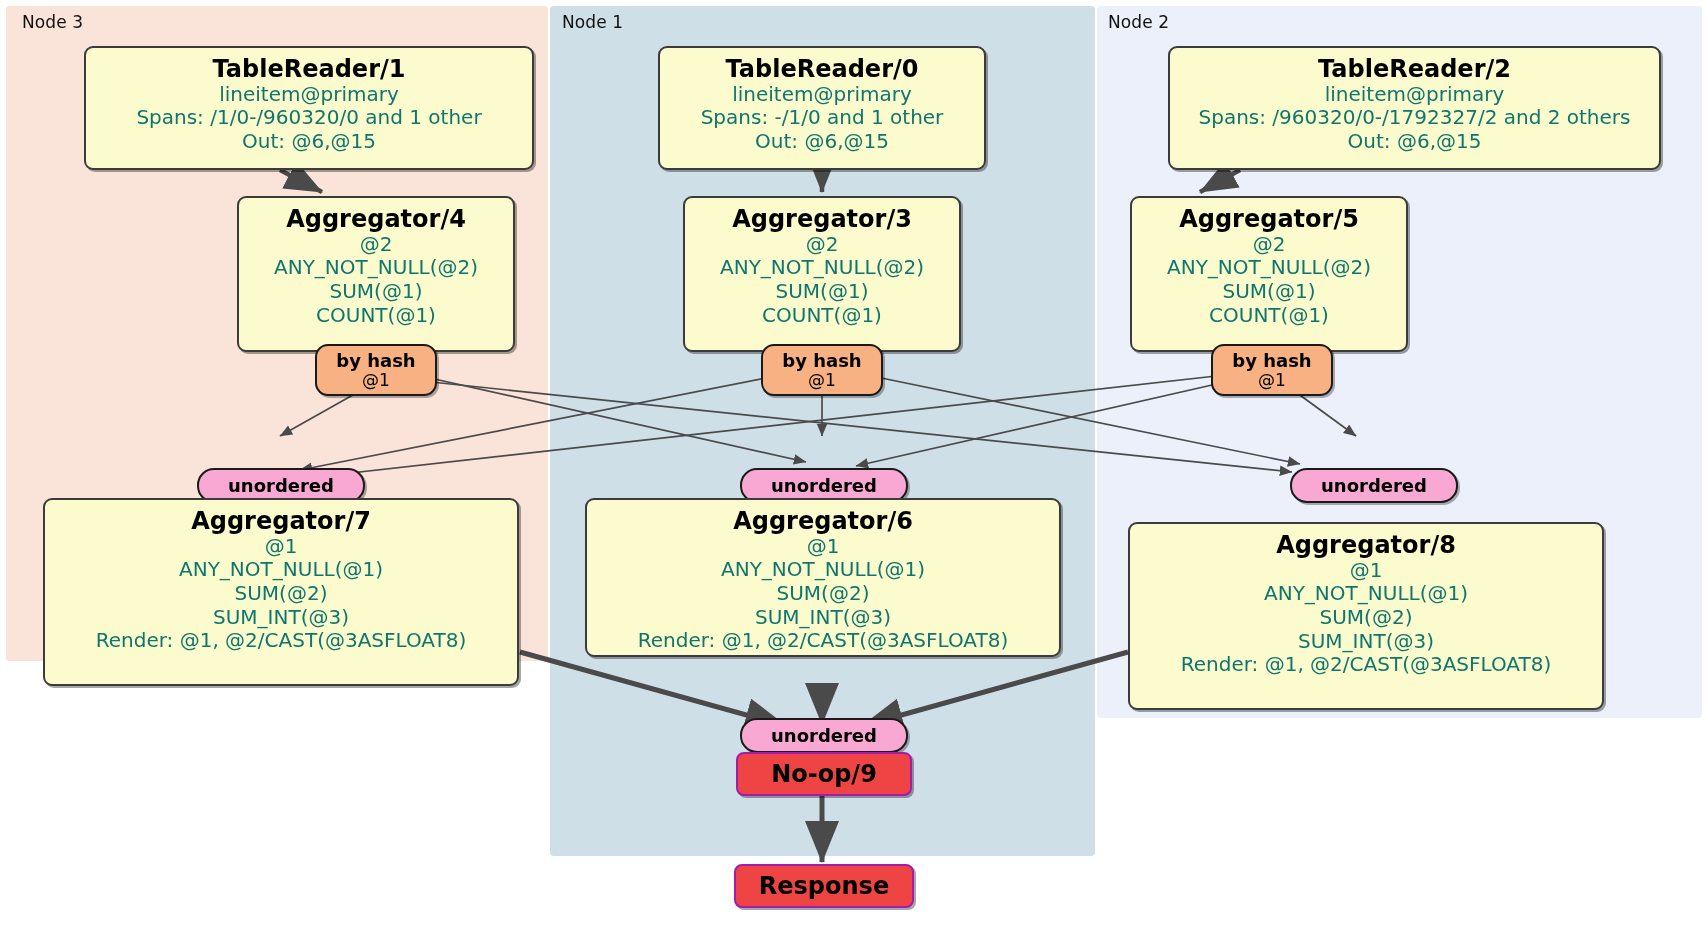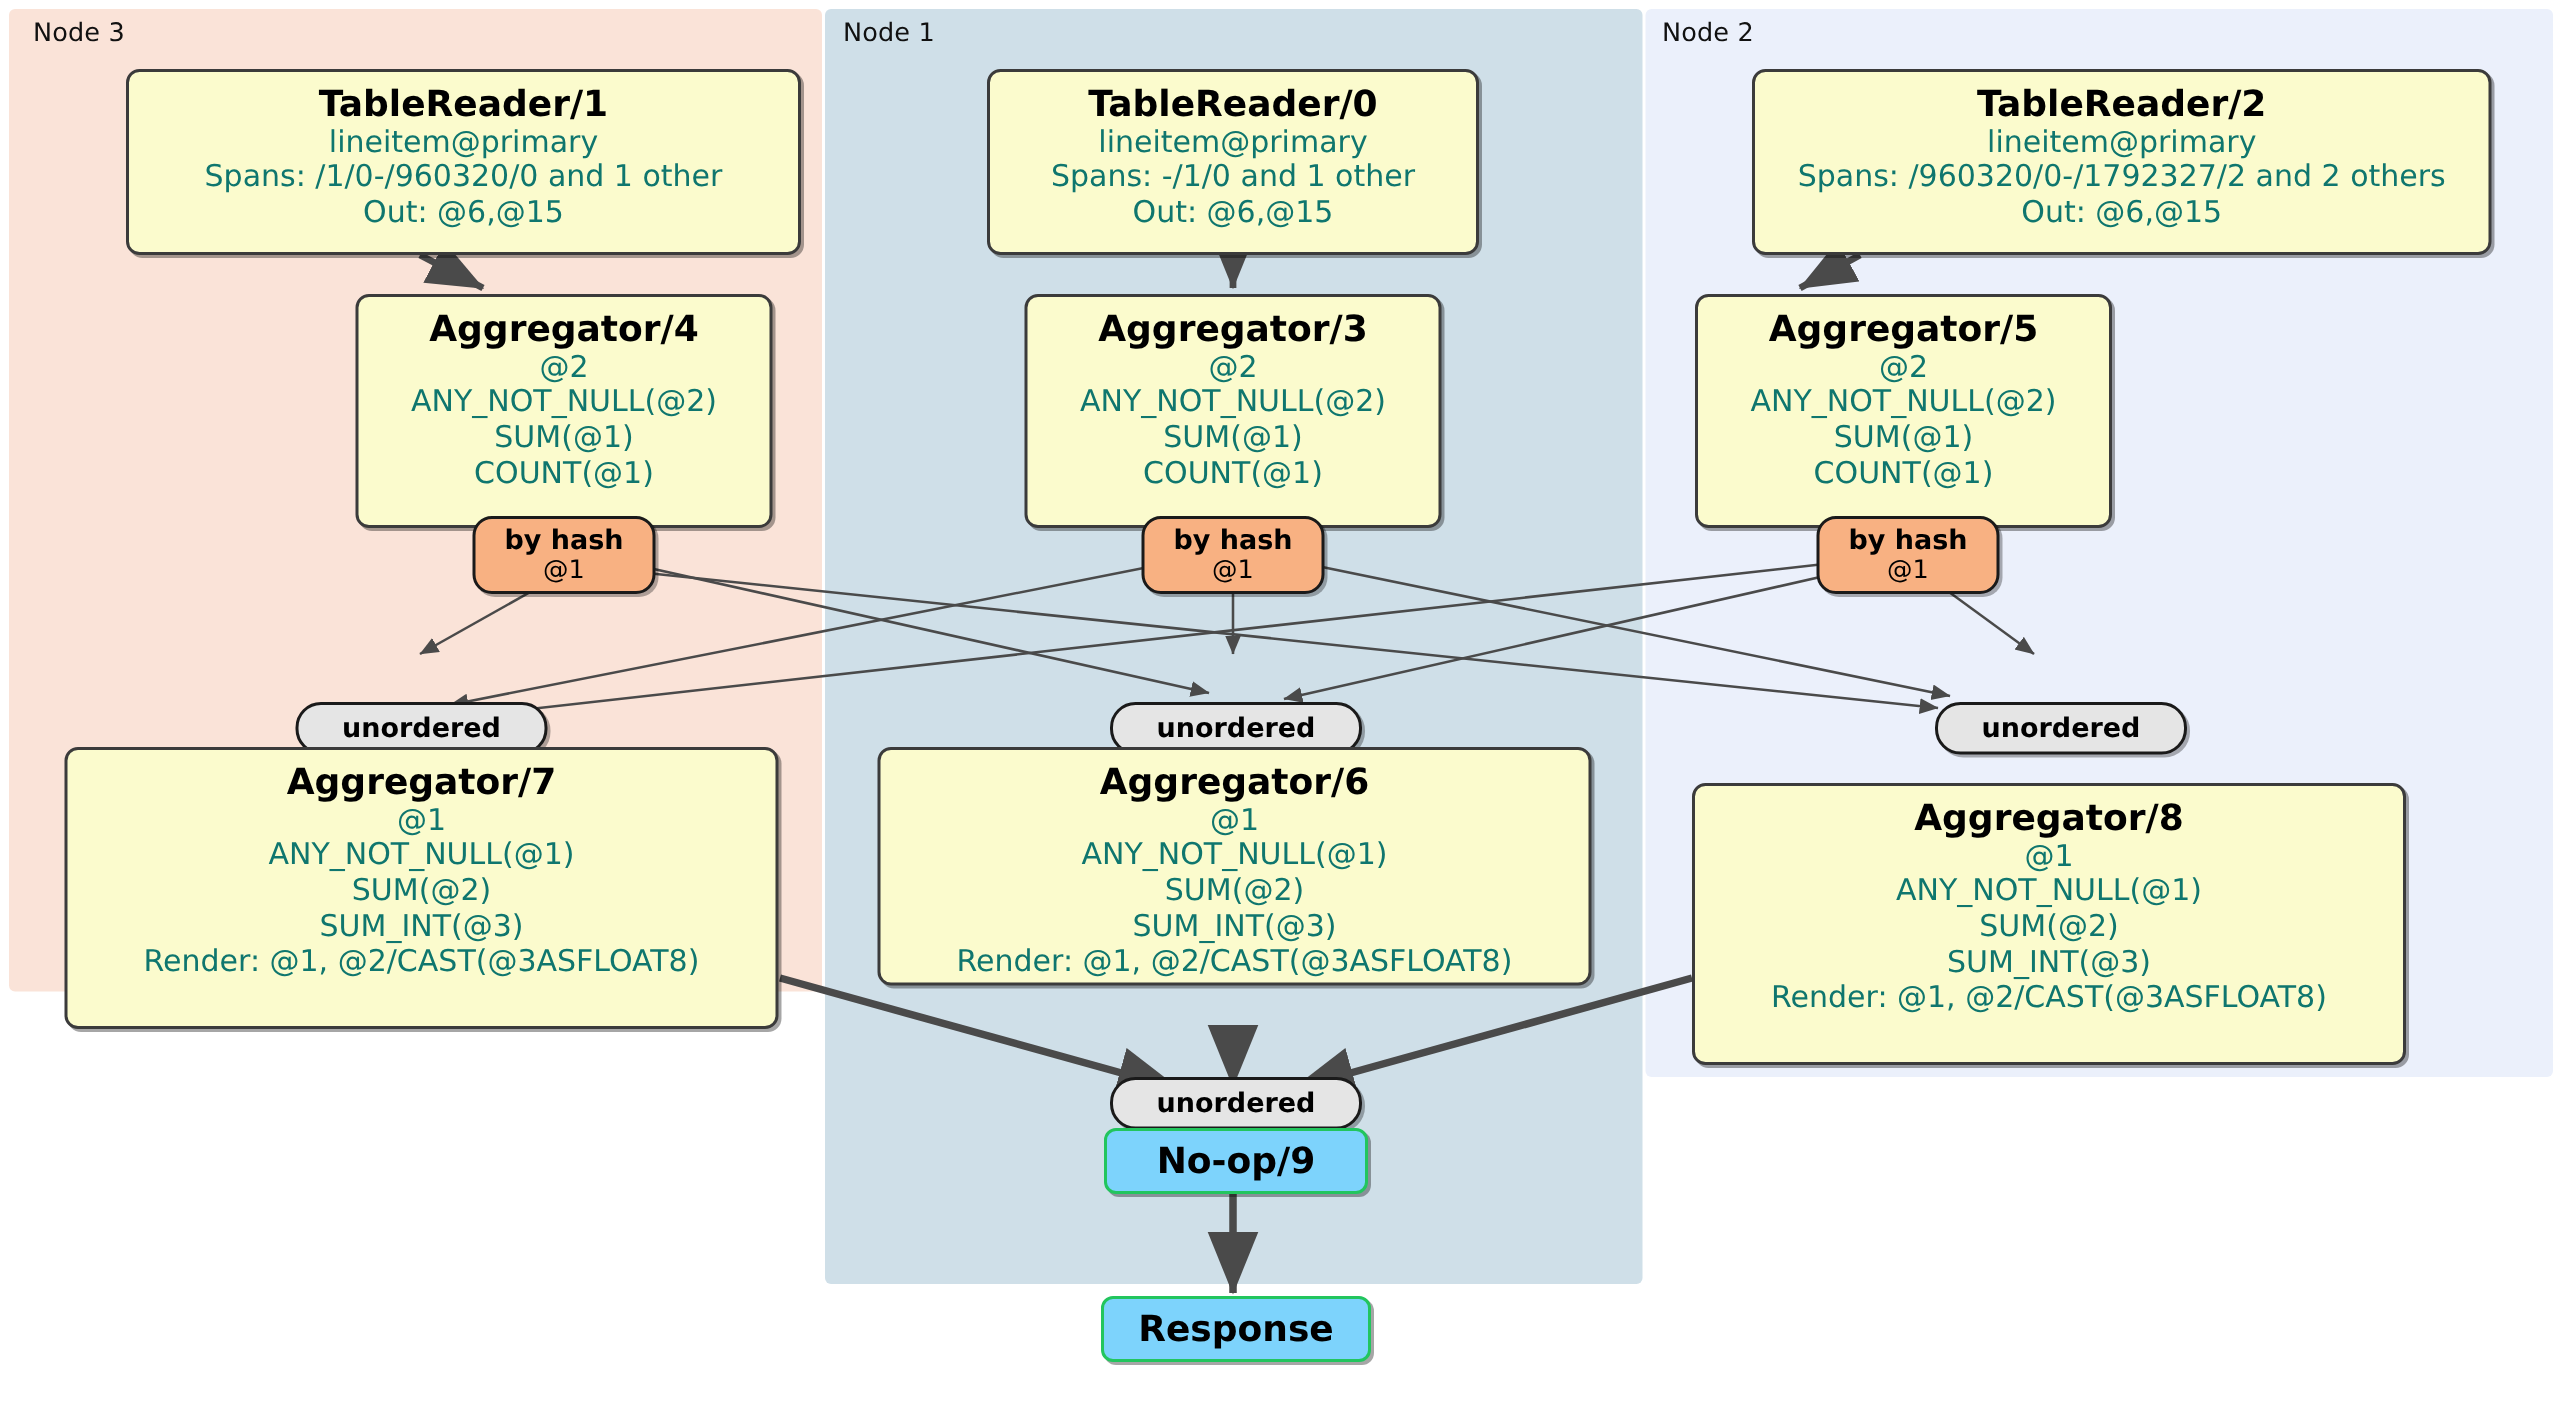--- a/index.html
+++ b/index.html
@@ -10,24 +10,24 @@
   .panel-label{position:absolute;font-size:17px;color:#111;letter-spacing:0.1px;}
   .edges{position:absolute;left:0;top:0;width:1708px;height:940px;pointer-events:none;}
   .proc{position:absolute;background:#fbfbcd;border:2px solid #3b3b3b;border-radius:9px;
         box-sizing:border-box;text-align:center;
         box-shadow:2px 2px 0 rgba(0,0,0,0.35);}
   .proc .title{font-weight:bold;font-size:24px;color:#000;line-height:1.12;}
   .proc .line{font-size:20px;color:#0f766e;line-height:1.18;white-space:nowrap;}
   .pill{position:absolute;border:2px solid #1a1a1a;border-radius:14px;box-sizing:border-box;
         text-align:center;box-shadow:2px 2px 0 rgba(0,0,0,0.30);}
   .pill.hash{background:#f8b182;border-radius:13px;}
-  .pill.unord{background:#e5e5e5;border-radius:17px;}
+  .pill.unord{background:#f9a8d4;border-radius:17px;}
   .pill .ptitle{font-weight:bold;font-size:18px;color:#000;line-height:1.1;}
   .pill .psub{font-size:17px;color:#000;line-height:1.1;}
-  .nobox{position:absolute;background:#7dd3fc;border:2px solid #22c55e;border-radius:8px;
+  .nobox{position:absolute;background:#ef4444;border:2px solid #a21caf;border-radius:8px;
          box-sizing:border-box;text-align:left;box-shadow:2px 2px 0 rgba(0,0,0,0.35);
          font-weight:bold;font-size:24px;color:#000;display:flex;align-items:center;
          justify-content:center;}
 </style>
 </head>
 <body>
 
 <div id="stage">
 
   <div class="panel" style="left:6px;top:6px;width:542px;height:655px;background:#fae3d8;"></div>

